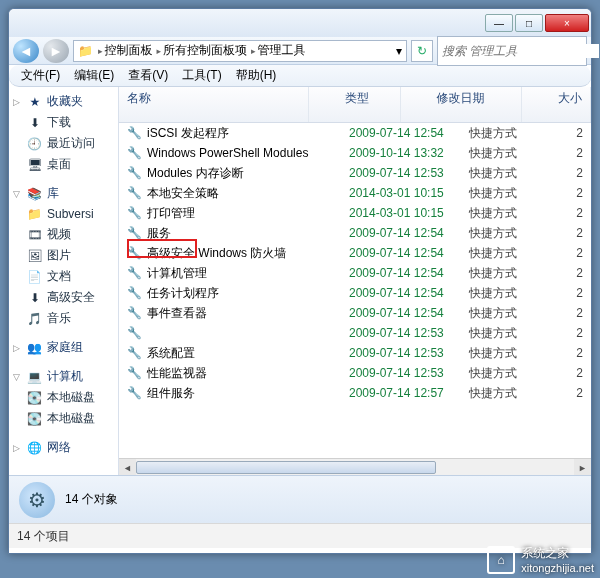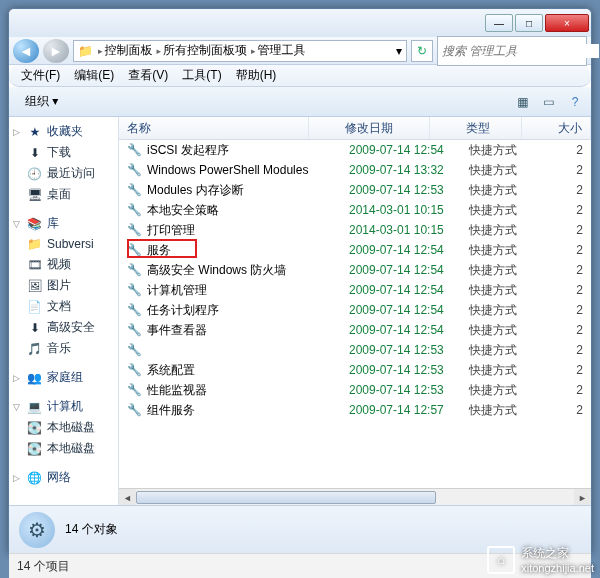--- a/index.html
+++ b/index.html
@@ -27,21 +27,21 @@
 .viewicons { display: flex; gap: 6px; align-items: center; }
 .viewicons .vi { width: 20px; height: 20px; display: flex; align-items: center; justify-content: center; color: #356; }
 .body { display: flex; height: calc(100% - 28px - 28px - 22px - 30px - 24px - 24px); }
 .sidebar { width: 110px; background: #fff; border-right: 1px solid #d8e0ec; overflow: hidden; padding: 4px 0; }
 .sidegroup { margin-bottom: 8px; }
 .sidehdr { display: flex; align-items: center; gap: 4px; padding: 2px 4px; color: #1a3a6a; font-weight: 500; }
 .sideitem { display: flex; align-items: center; gap: 4px; padding: 2px 4px 2px 18px; color: #234; white-space: nowrap; overflow: hidden; }
 .tri { font-size: 9px; color: #888; display: inline-block; width: 10px; }
 .ico { width: 16px; height: 16px; display: inline-flex; align-items: center; justify-content: center; font-size: 12px; }
 .main { flex: 1; display: flex; flex-direction: column; overflow: hidden; }
-.cols { display: flex; height: 23px; background: linear-gradient(#fdfdfe,#eef2f8); border-bottom: 1px solid #d4dce8; gap: 28px; }
+.cols { display: flex; height: 36px; background: linear-gradient(#fdfdfe,#eef2f8); border-bottom: 1px solid #d4dce8; gap: 28px; }
 .col { padding: 3px 8px; border-right: 1px solid #e2e8f0; color: #2a4a7a; }
 .col.name { flex: 1; min-width: 190px; }
 .col.date { width: 120px; }
 .col.type { width: 80px; }
 .col.size { width: 50px; text-align: right; }
 .filelist { flex: 1; overflow-y: auto; overflow-x: auto; background: #fff; }
 .row { display: flex; height: 20px; align-items: center; }
 .cell { padding: 0 8px; white-space: nowrap; overflow: hidden; }
 .cell.name { flex: 1; min-width: 190px; display: flex; align-items: center; gap: 4px; }
 .cell.date { width: 120px; color: #15803d; }
@@ -101,29 +101,20 @@
   </div>
 
   <div class="menubar">
     <div class="menuitem">文件(F)</div>
     <div class="menuitem">编辑(E)</div>
     <div class="menuitem">查看(V)</div>
     <div class="menuitem">工具(T)</div>
     <div class="menuitem">帮助(H)</div>
   </div>
 
-  <div class="toolbar">
-    <div class="toolbtn">组织 ▾</div>
-    <span class="spacer"></span>
-    <div class="viewicons">
-      <div class="vi">▦</div>
-      <div class="vi">▭</div>
-      <div class="vi" style="color:#3a7dbd">?</div>
-    </div>
-  </div>
 
   <div class="body">
     <div class="sidebar">
       <div class="sidegroup">
         <div class="sidehdr">
             <span class="tri">▷</span>
             <span class="ico">★</span>
             <span>收藏夹</span>
           </div>
         <div class="sideitem">
@@ -197,40 +188,40 @@
             <span class="tri">▷</span>
             <span class="ico">🌐</span>
             <span>网络</span>
           </div>
       </div>
     </div>
 
     <div class="main">
       <div class="cols">
         <div class="col name">名称</div>
+        <div class="col type">类型</div>
         <div class="col date">修改日期</div>
-        <div class="col type">类型</div>
         <div class="col size">大小</div>
       </div>
       <div class="filelist" id="filelist">
           <div class="row">
             <div class="cell name">
               <span class="ico">🔧</span>
               <span>iSCSI 发起程序</span>
             </div>
             <div class="cell date">2009-07-14 12:54</div>
             <div class="cell type">快捷方式</div>
             <div class="cell size">2</div>
           </div>
           <div class="row">
             <div class="cell name">
               <span class="ico">🔧</span>
               <span>Windows PowerShell Modules</span>
             </div>
-            <div class="cell date">2009-07-14 13:32</div>
+            <div class="cell date">2009-10-14 13:32</div>
             <div class="cell type">快捷方式</div>
             <div class="cell size">2</div>
           </div>
           <div class="row">
             <div class="cell name">
               <span class="ico">🔧</span>
               <span>Modules 内存诊断</span>
             </div>
             <div class="cell date">2009-07-14 12:53</div>
             <div class="cell type">快捷方式</div>

